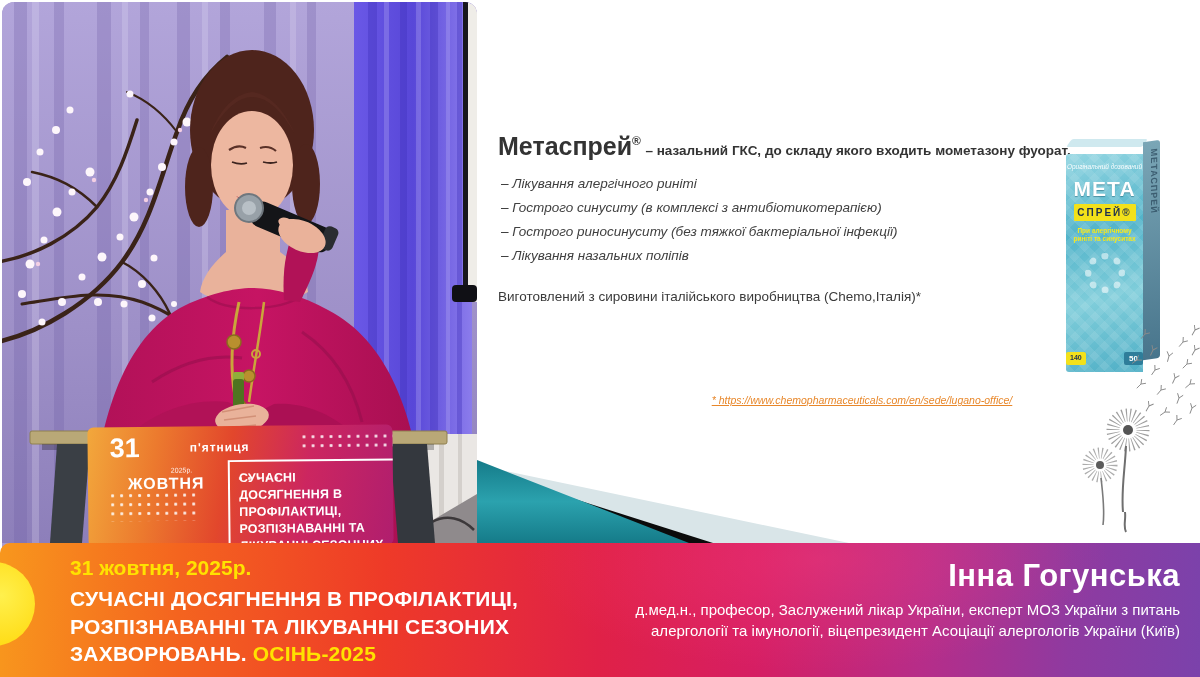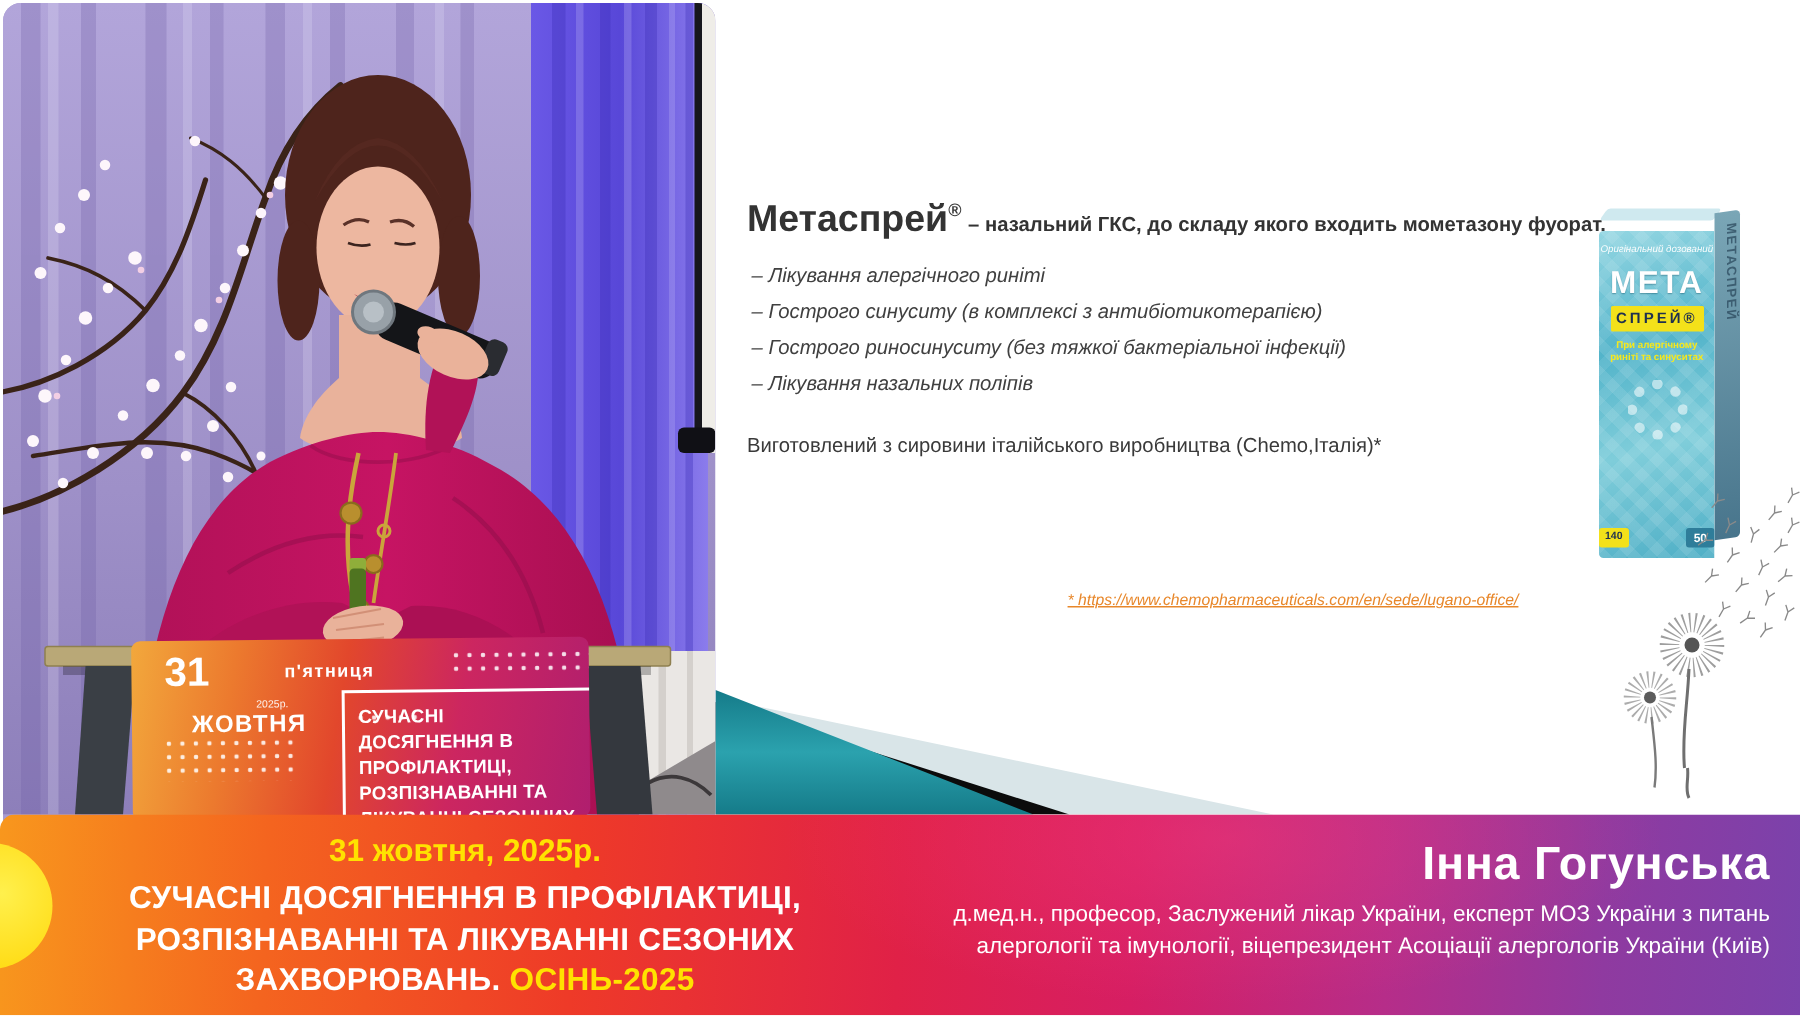--- a/index.html
+++ b/index.html
@@ -73,21 +73,21 @@
   .dandelion{position:absolute;left:560px;top:320px;}
 
   
   .banner{position:absolute;left:0;top:543px;width:1200px;height:134px;z-index:5;
          border-radius:10px 0 0 0;overflow:hidden;color:#fff;
          background:
            radial-gradient(ellipse 420px 160px at 68% 12%,rgba(255,70,130,.35),transparent 70%),
            linear-gradient(93deg,#f8971d 0%,#f4641f 15%,#ee3a28 32%,#e02147 50%,#d61e63 63%,#b62d89 77%,#8f3aa0 89%,#7b42ab 100%);}
   .sun{position:absolute;left:-49px;top:19px;width:84px;height:84px;border-radius:50%;
          background:radial-gradient(circle at 60% 40%,#fff04d,#ffd400);}
-  .banner-left{position:absolute;left:70px;top:13px;width:480px;text-align:center;}
+  .banner-left{position:absolute;left:70px;top:13px;width:480px;text-align:left;}
   .banner-left .date{font-size:21px;font-weight:bold;margin-bottom:5px;}
   .banner-left .line{font-size:21px;font-weight:bold;line-height:27.5px;letter-spacing:.2px;}
   .banner-right{position:absolute;right:20px;top:15px;width:660px;text-align:right;}
   .banner-right .name{font-size:31px;font-weight:bold;letter-spacing:.5px;margin-bottom:5px;}
   .banner-right .cred{font-size:15px;line-height:21px;}
 </style>
 </head>
 <body>
 
 <div class="stage">

